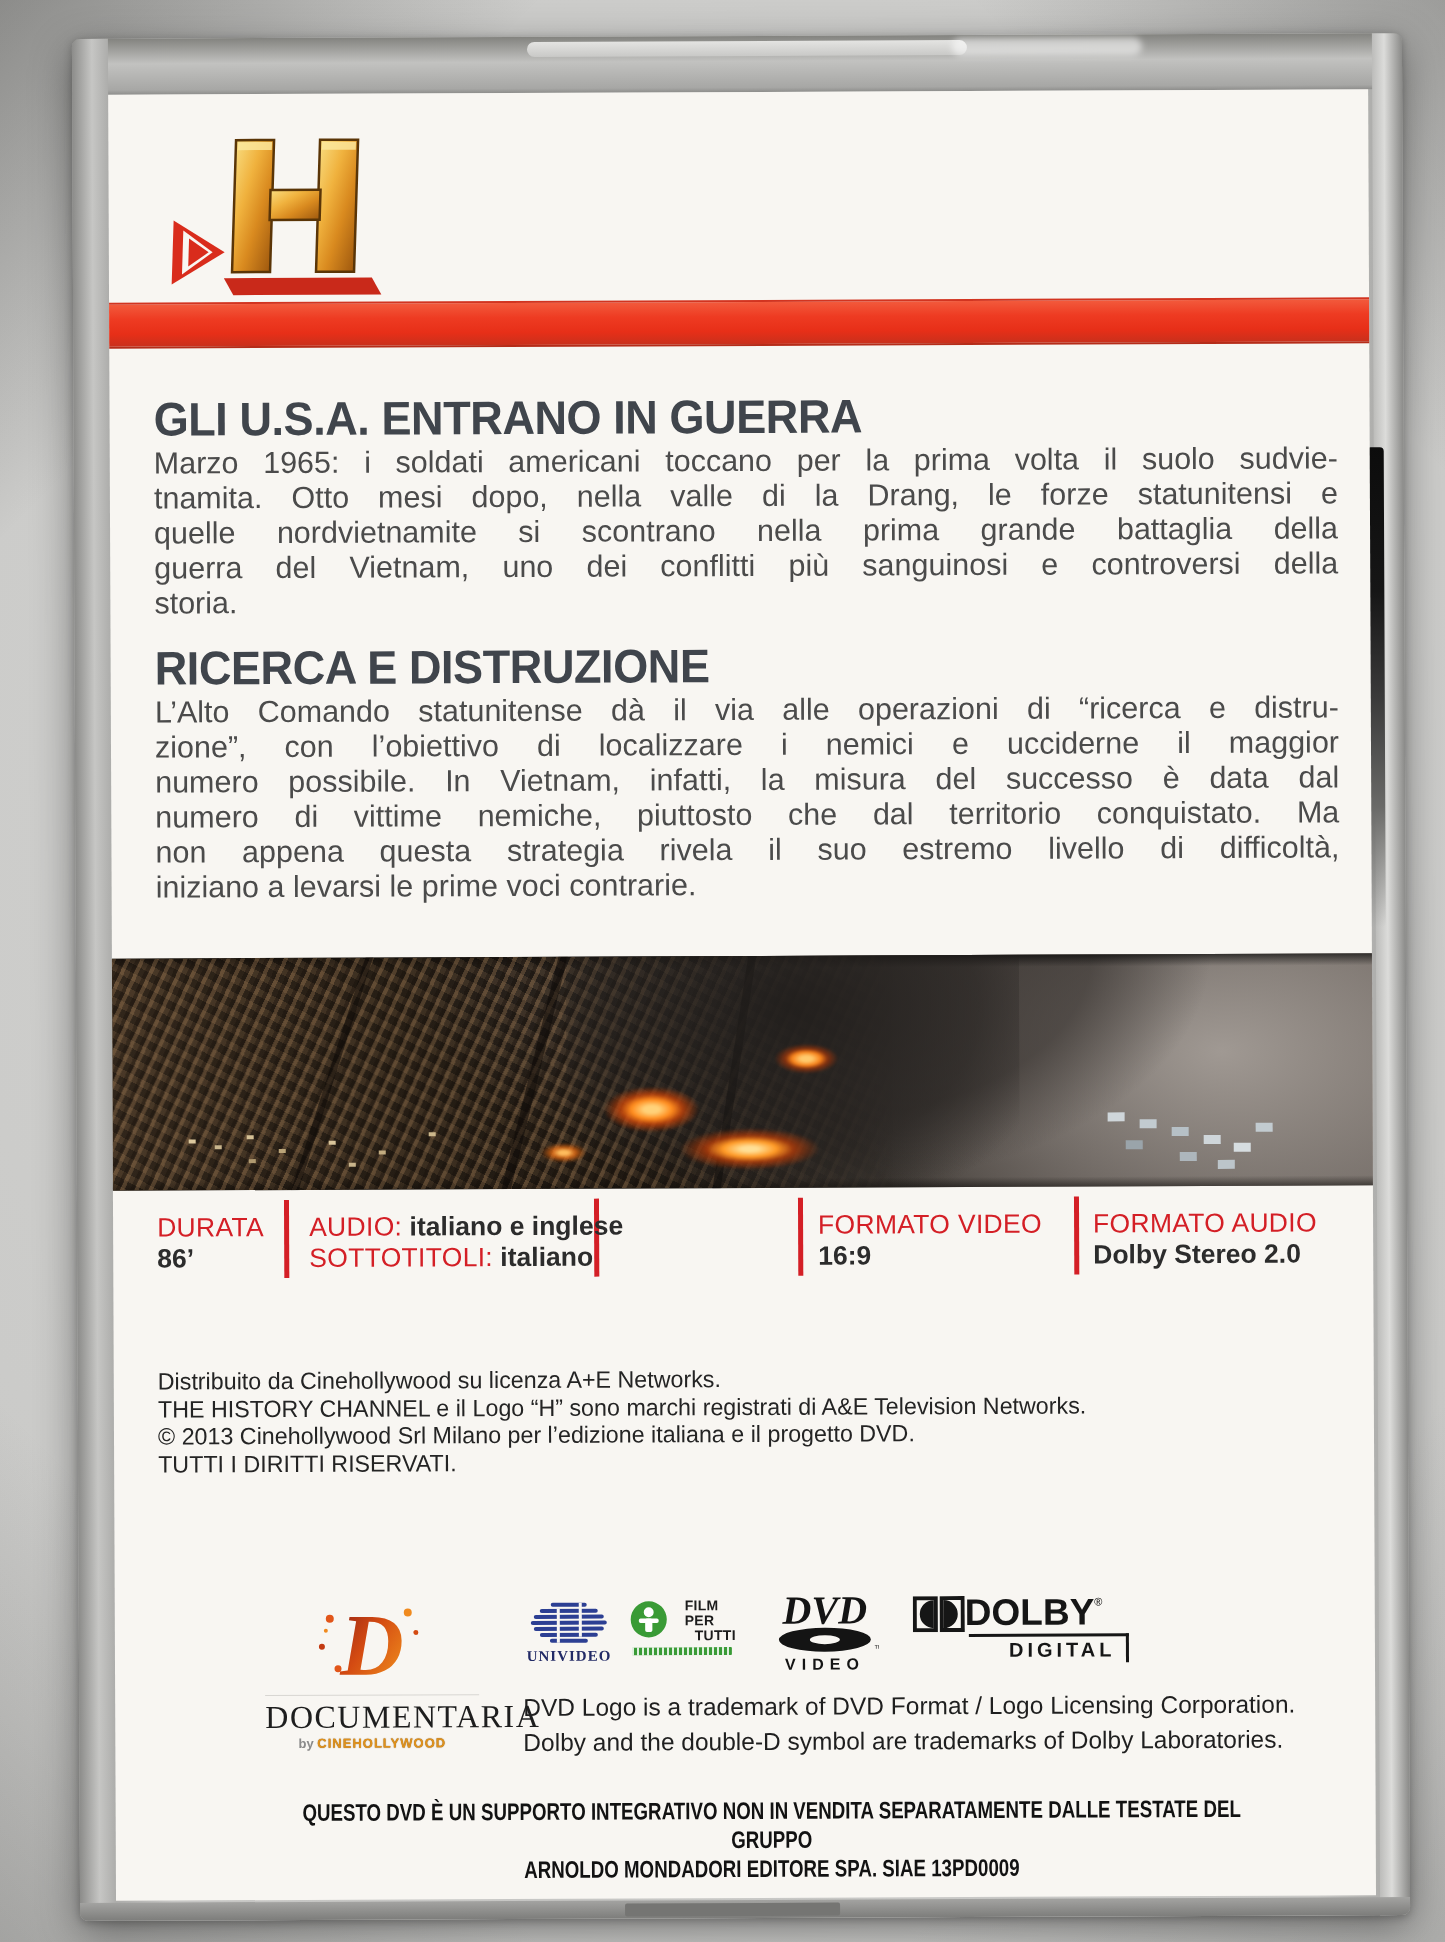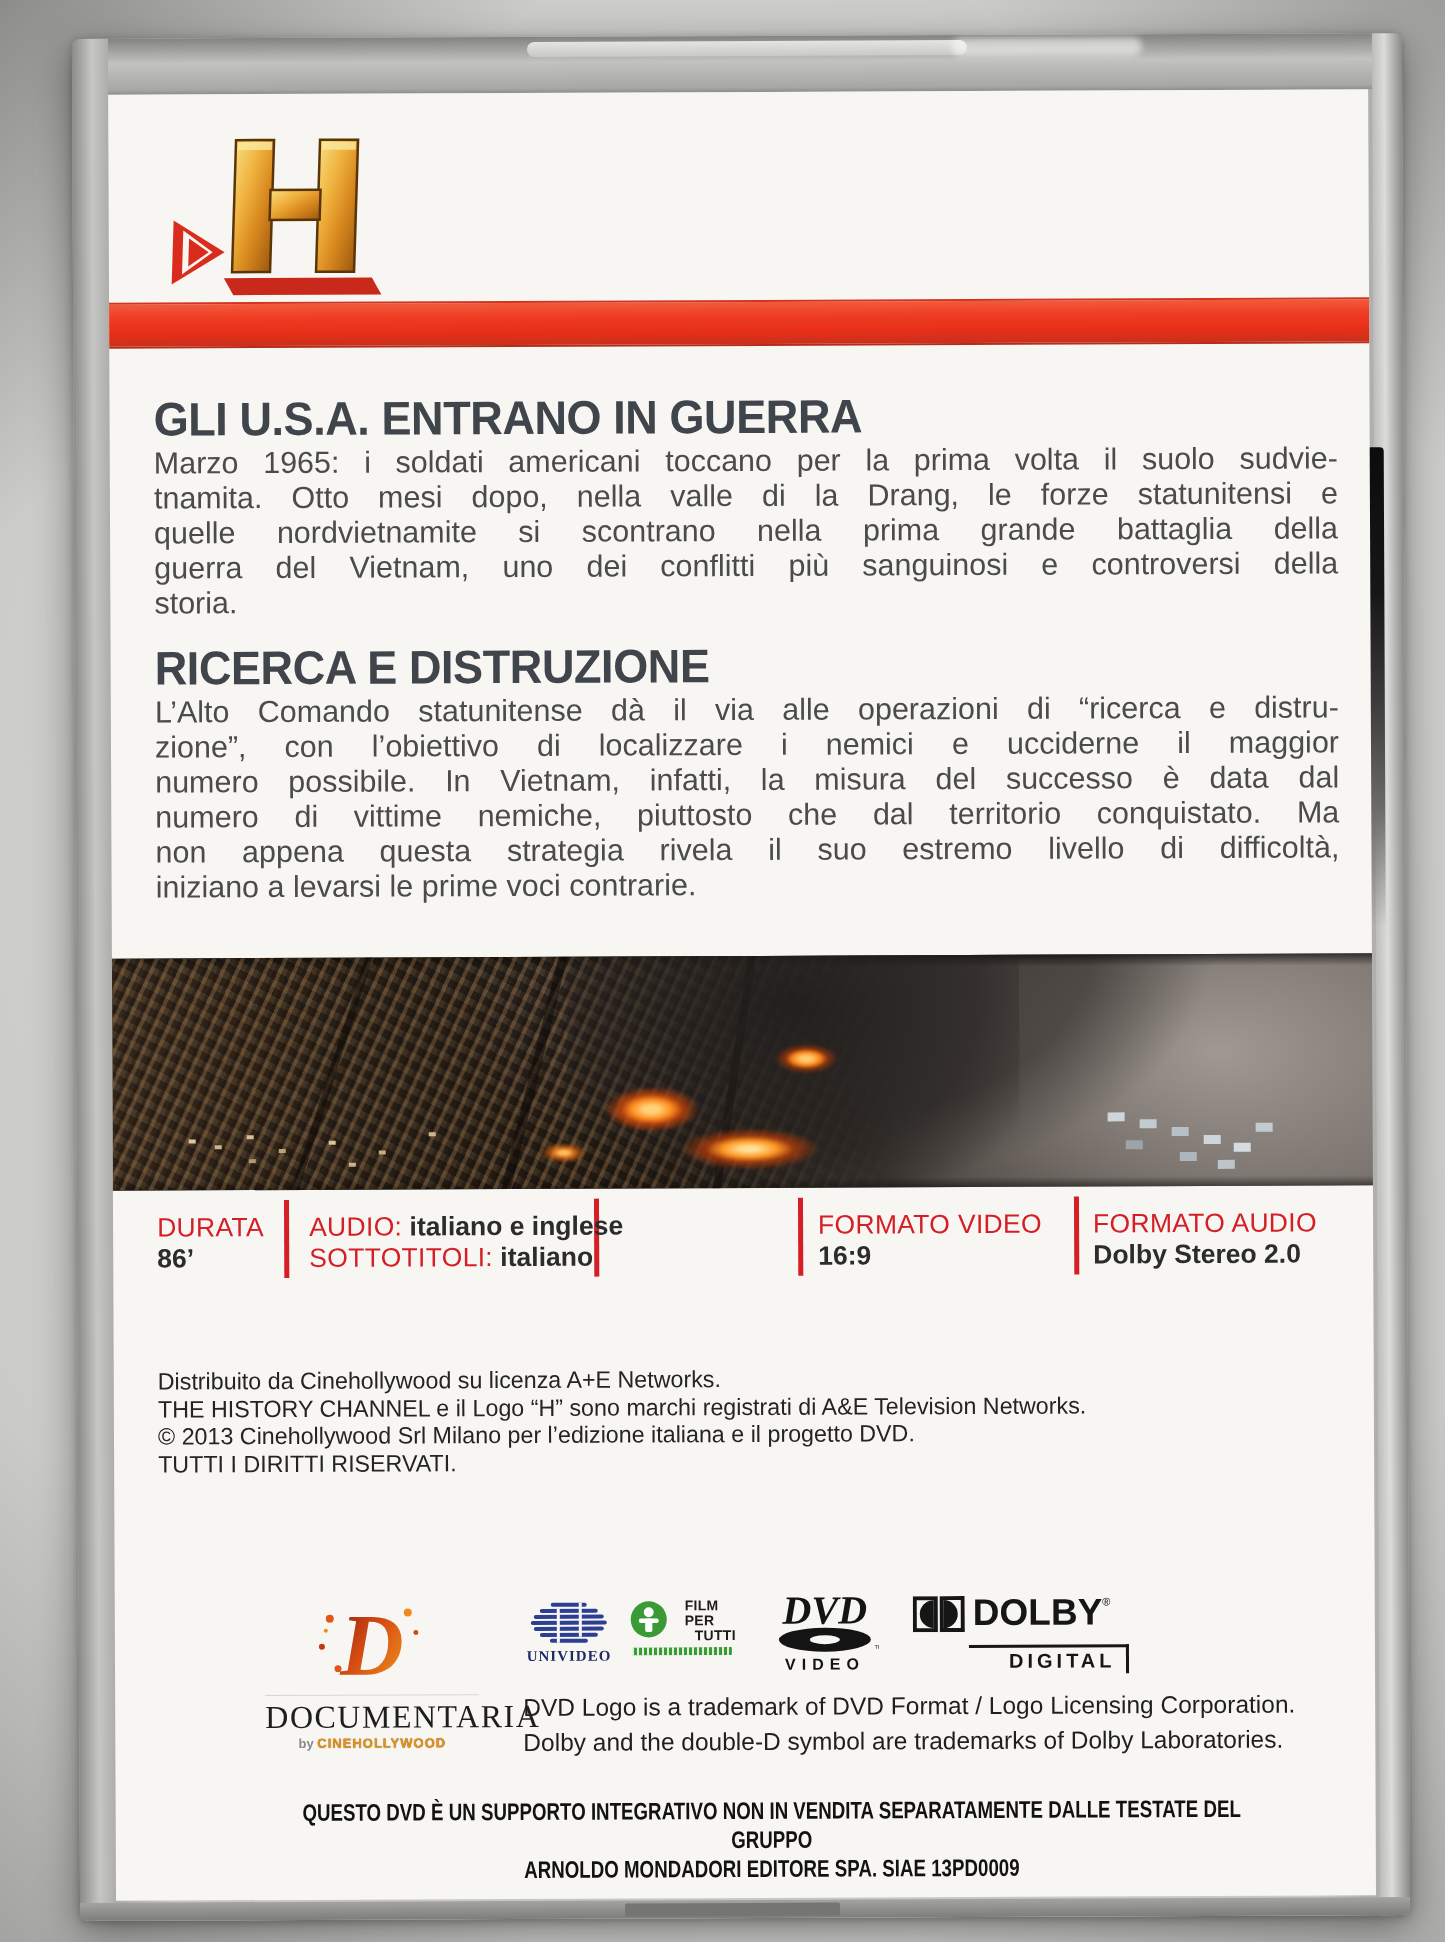--- a/index.html
+++ b/index.html
@@ -101,24 +101,24 @@
   .doc-by b{color:#e0921c;text-shadow:0 0 1px #7a4a08;letter-spacing:1px;}
   .logo-uni{position:absolute;left:408px;top:1508px;width:92px;text-align:center;}
   .uni-name{font-family:"Liberation Serif",serif;font-size:15px;font-weight:bold;color:#222a66;letter-spacing:1px;margin-top:1px;}
   .logo-fpt{position:absolute;left:515px;top:1506px;width:116px;}
   .fpt-row{display:flex;gap:17px;}
   .fpt-text{font-size:14px;font-weight:bold;color:#1c1c1c;line-height:15px;letter-spacing:.3px;}
   .fpt-bar{margin-top:4px;margin-left:2px;width:100px;height:8px;background:#3a9b36;
     background-image:repeating-linear-gradient(90deg,rgba(255,255,255,.85) 0 2px,transparent 2px 5px);border-radius:1px;}
   .logo-dvd{position:absolute;left:660px;top:1498px;width:104px;text-align:left;}
   .logo-dolby{position:absolute;left:798px;top:1505px;width:200px;}
-  .dolby-top{display:flex;align-items:flex-start;gap:8px;}
+  .dolby-top{display:flex;align-items:flex-start;}
   .dolby-word{font-size:37px;font-weight:800;color:#161616;letter-spacing:0;line-height:34px;}
   .dolby-reg{font-size:11px;vertical-align:top;}
-  .dolby-sub{margin-left:56px;margin-top:13px;border-top:3px solid #161616;padding:2px 10px 0 40px;font-size:20px;font-weight:700;letter-spacing:4px;color:#161616;
+  .dolby-sub{margin-left:56px;margin-top:2px;border-top:3px solid #161616;padding:2px 10px 0 40px;font-size:20px;font-weight:700;letter-spacing:4px;color:#161616;
     border-right:3px solid #161616;height:24px;display:inline-block;}
 
   .trademark{position:absolute;left:408px;top:1598px;font-size:24.5px;line-height:34.5px;color:#1f1f1f;}
 
   .footer{position:absolute;left:0;width:1260px;top:1704px;text-align:center;
     font-size:24px;font-weight:700;color:#121212;line-height:29px;letter-spacing:0;
     transform:translateX(26px) scaleX(.78);}
 </style>
 </head>
 <body>

